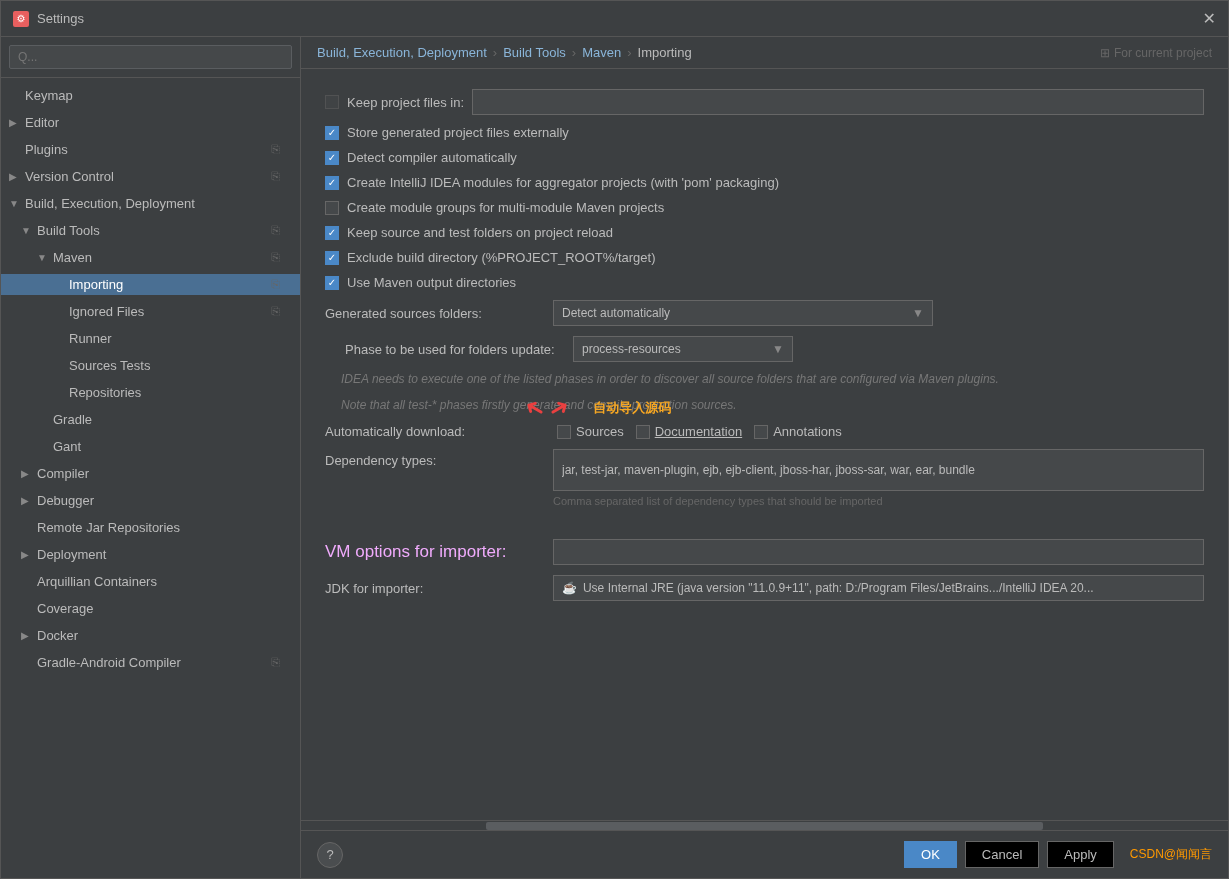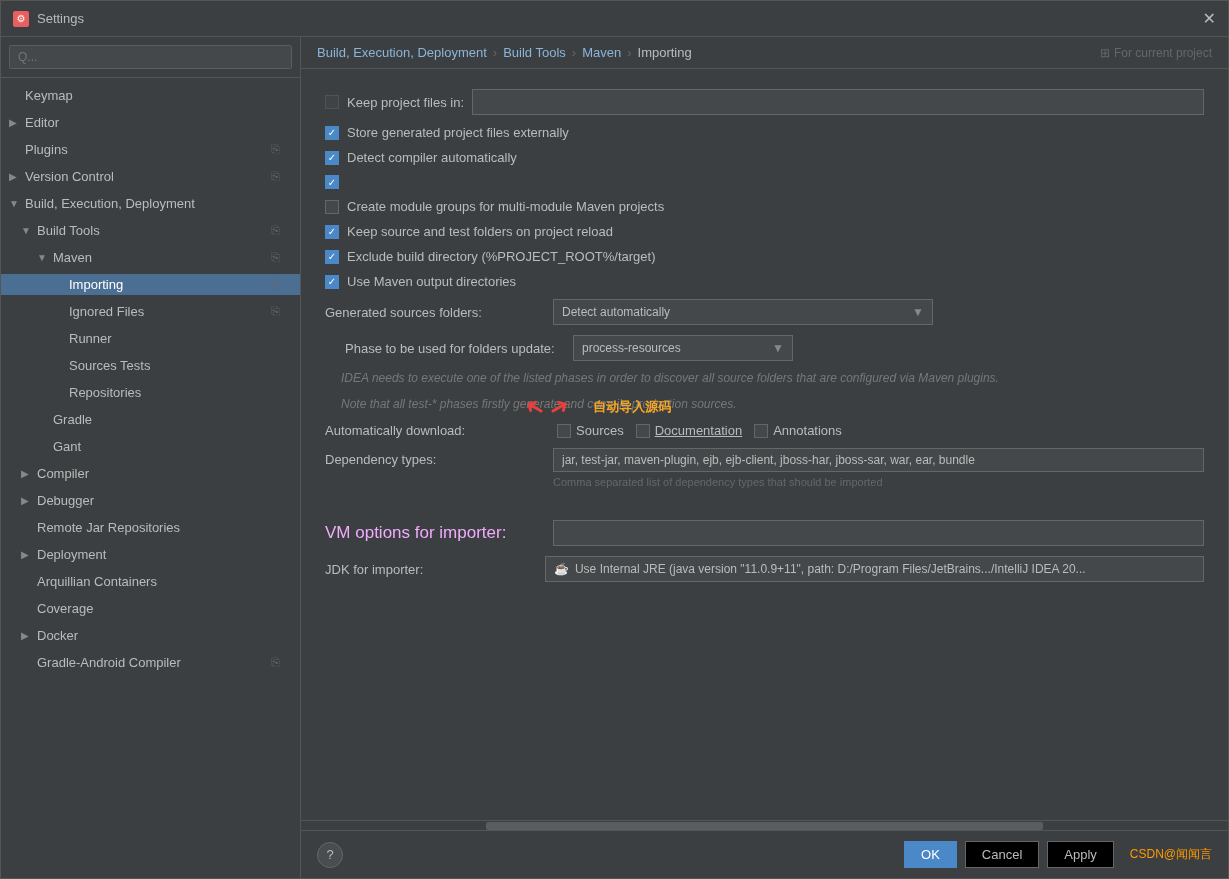--- a/index.html
+++ b/index.html
@@ -60,29 +60,29 @@
 
     .select-dropdown { background: #45484a; border: 1px solid #666; color: #bbb; padding: 3px 8px; font-size: 12px; height: 26px; display: flex; align-items: center; justify-content: space-between; cursor: pointer; min-width: 380px; }
     .select-dropdown-arrow { color: #888; }
 
     .phase-select { min-width: 220px; }
 
     .info-text { color: #777; font-size: 12px; font-style: italic; margin-bottom: 12px; padding-left: 8px; }
 
     .auto-download-row { display: flex; align-items: center; gap: 12px; margin-bottom: 10px; }
     .download-option { display: flex; align-items: center; gap: 5px; }
-    .dependency-input { background: #45484a; border: 1px solid #666; color: #bbb; padding: 4px 8px; font-size: 12px; width: 100%; height: 24px; outline: none; }
+    .dependency-input { background: #45484a; border: 1px solid #666; color: #bbb; padding: 4px 8px; font-size: 12px; width: 100%; height: 42px; outline: none; }
 
     .small-info { color: #666; font-size: 11px; margin-bottom: 22px; }
 
     .vm-row { display: flex; align-items: center; gap: 8px; margin-bottom: 10px; }
     .vm-label { color: #f0abfc; min-width: 220px; font-size: 17px; }
     .vm-input { background: #45484a; border: 1px solid #666; color: #bbb; padding: 3px 8px; font-size: 12px; flex: 1; height: 26px; outline: none; }
 
-    .jdk-row { display: flex; align-items: center; margin-bottom: 10px; }
+    .jdk-row { display: flex; align-items: center; gap: 8px; margin-bottom: 10px; }
     .jdk-label { color: #bbb; min-width: 220px; font-size: 13px; }
     .jdk-select { background: #45484a; border: 1px solid #666; color: #bbb; padding: 3px 8px; font-size: 12px; flex: 1; height: 26px; display: flex; align-items: center; gap: 6px; cursor: pointer; }
     .jdk-icon { color: #7a9cc5; font-size: 12px; }
 
     
     .bottom-bar { border-top: 1px solid #555; padding: 10px 16px; display: flex; align-items: center; justify-content: space-between; background: #3c3f41; }
     .bottom-right { display: flex; gap: 8px; align-items: center; }
     .help-btn { background: #4a4d4f; border: 1px solid #666; color: #bbb; width: 26px; height: 26px; border-radius: 50%; display: flex; align-items: center; justify-content: center; cursor: pointer; font-size: 13px; }
     .btn { padding: 5px 16px; font-size: 13px; cursor: pointer; border: 1px solid #666; }
     .btn-primary { background: #4a88c7; border-color: #4a88c7; color: white; }
@@ -309,20 +309,21 @@
           <span class="label-text">Store generated project files externally</span>
         </div>
 
         <div class="setting-row">
           <div class="checkbox checked"></div>
           <span class="label-text">Detect compiler automatically</span>
         </div>
 
         <div class="setting-row">
           <div class="checkbox checked"></div>
+          <span class="label-text">Create IntelliJ IDEA modules for aggregator projects (with 'pom' packaging)</span>
         </div>
 
         <div class="setting-row">
           <div class="checkbox"></div>
           <span class="label-text">Create module groups for multi-module Maven projects</span>
         </div>
 
         <div class="setting-row">
           <div class="checkbox checked"></div>
           <span class="label-text">Keep source and test folders on project reload</span>

